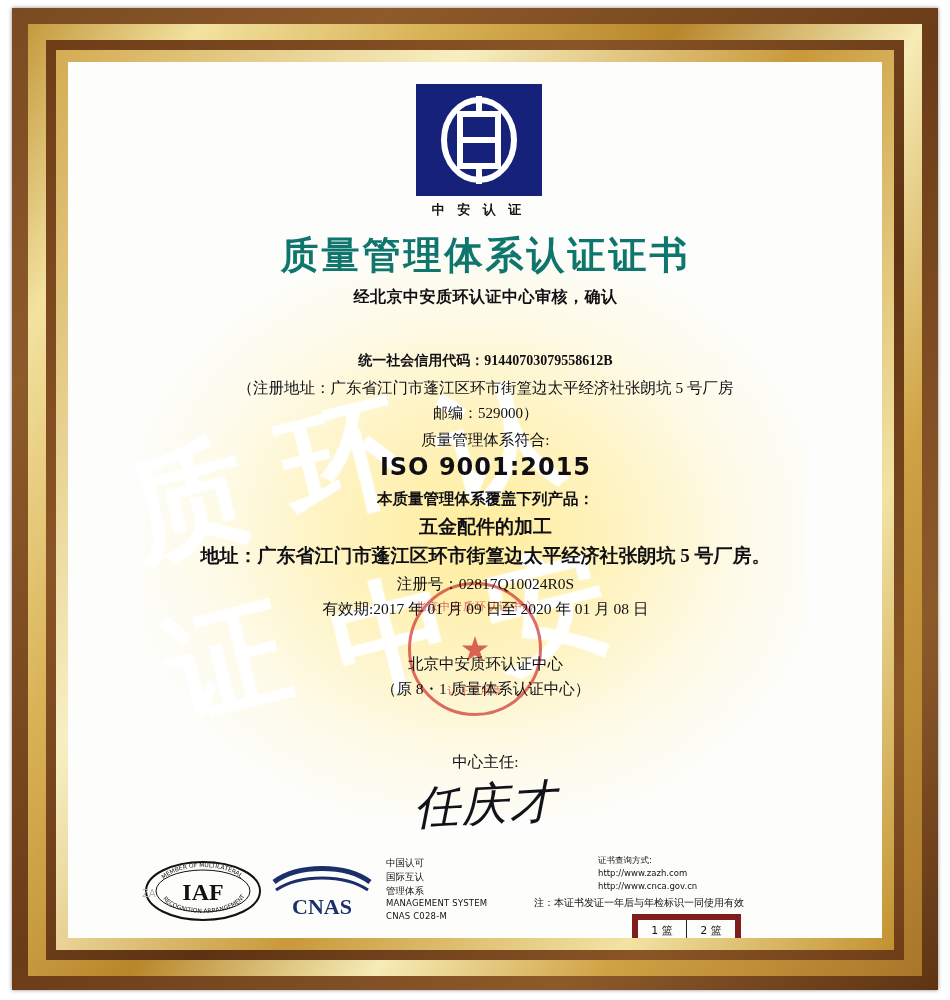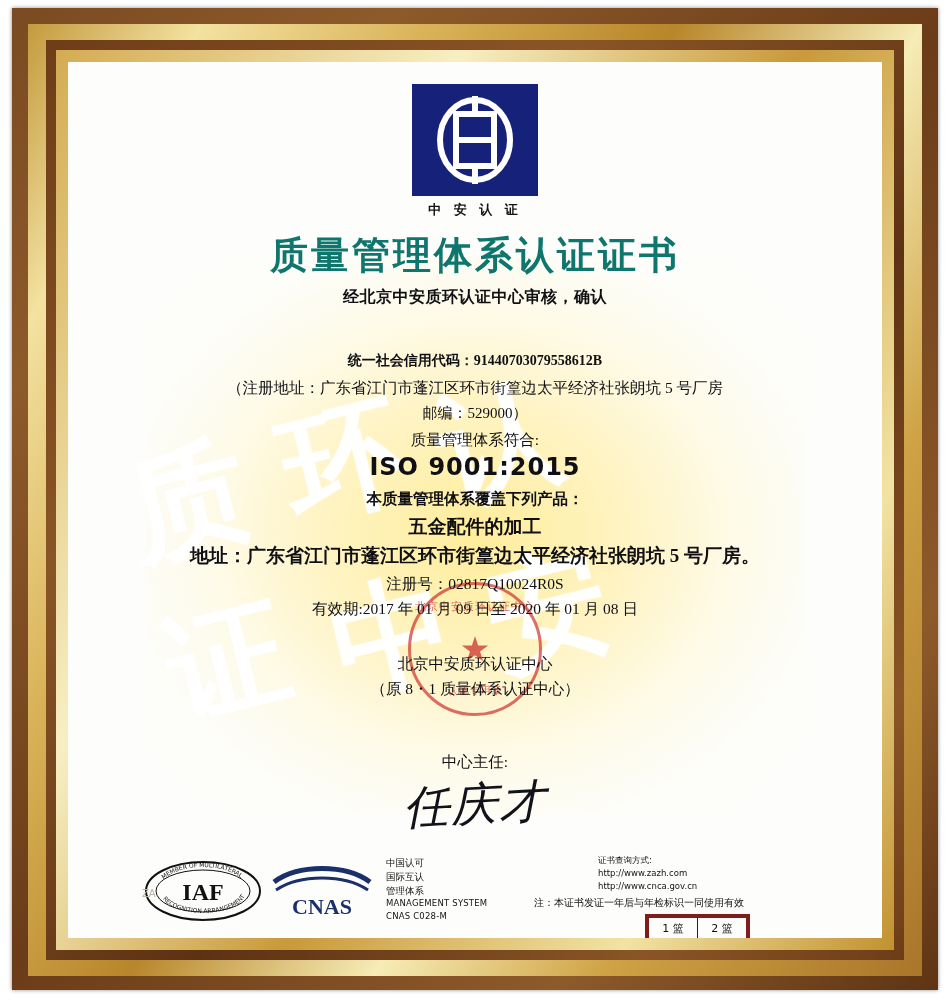--- a/index.html
+++ b/index.html
@@ -96,20 +96,21 @@
   .wm4 { position:absolute; left: 100px; top: 200px; transform: rotate(-14deg); }
   .wm5 { position:absolute; left: 265px; top: 175px; transform: rotate(-14deg); }
   .wm6 { position:absolute; left: 420px; top: 150px; transform: rotate(-14deg); }
 
   .content {
     position: absolute;
     left: 0; top: 0;
     width: 814px;
     height: 640px;
     z-index: 4;
+    padding-left: 7px;
   }
 
   
   .logo-block {
     position: absolute;
     left: 50%;
     top: 22px;
     transform: translateX(-50%);
     text-align: center;
   }
@@ -271,23 +272,22 @@
     font-family: "DejaVu Sans", sans-serif;
     font-size: 10px;
     color: #111;
     white-space: nowrap;
   }
   .pagebox {
     position: absolute;
     left: 564px;
     top: 62px;
     display: flex;
-    border: 4px solid #7f1d1d;
+    border: 6px solid #7f1d1d;
     height: 22px;
-    margin-left: 13px;
   }
   .pagebox div {
     width: 48px;
     text-align: center;
     font-size: 11px;
     line-height: 22px;
     font-family: "DejaVu Sans", sans-serif;
     color: #111;
   }
   .pagebox div + div { border-left: 1px solid #222; }

